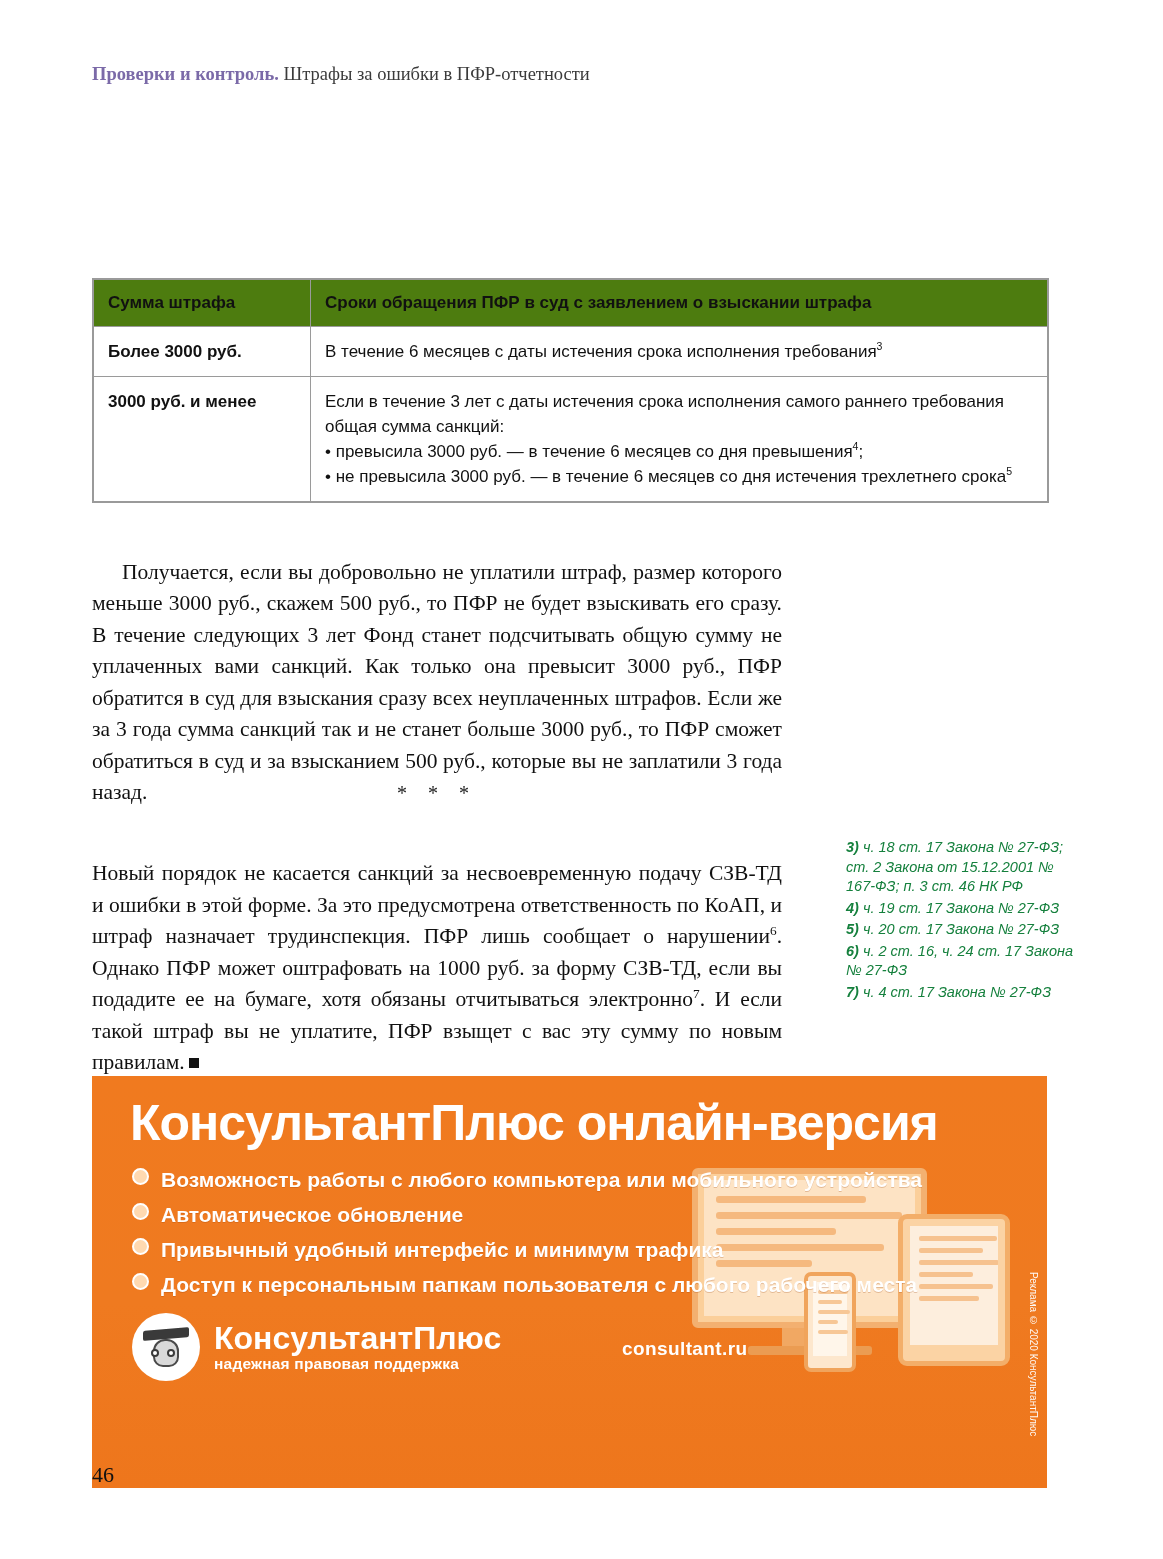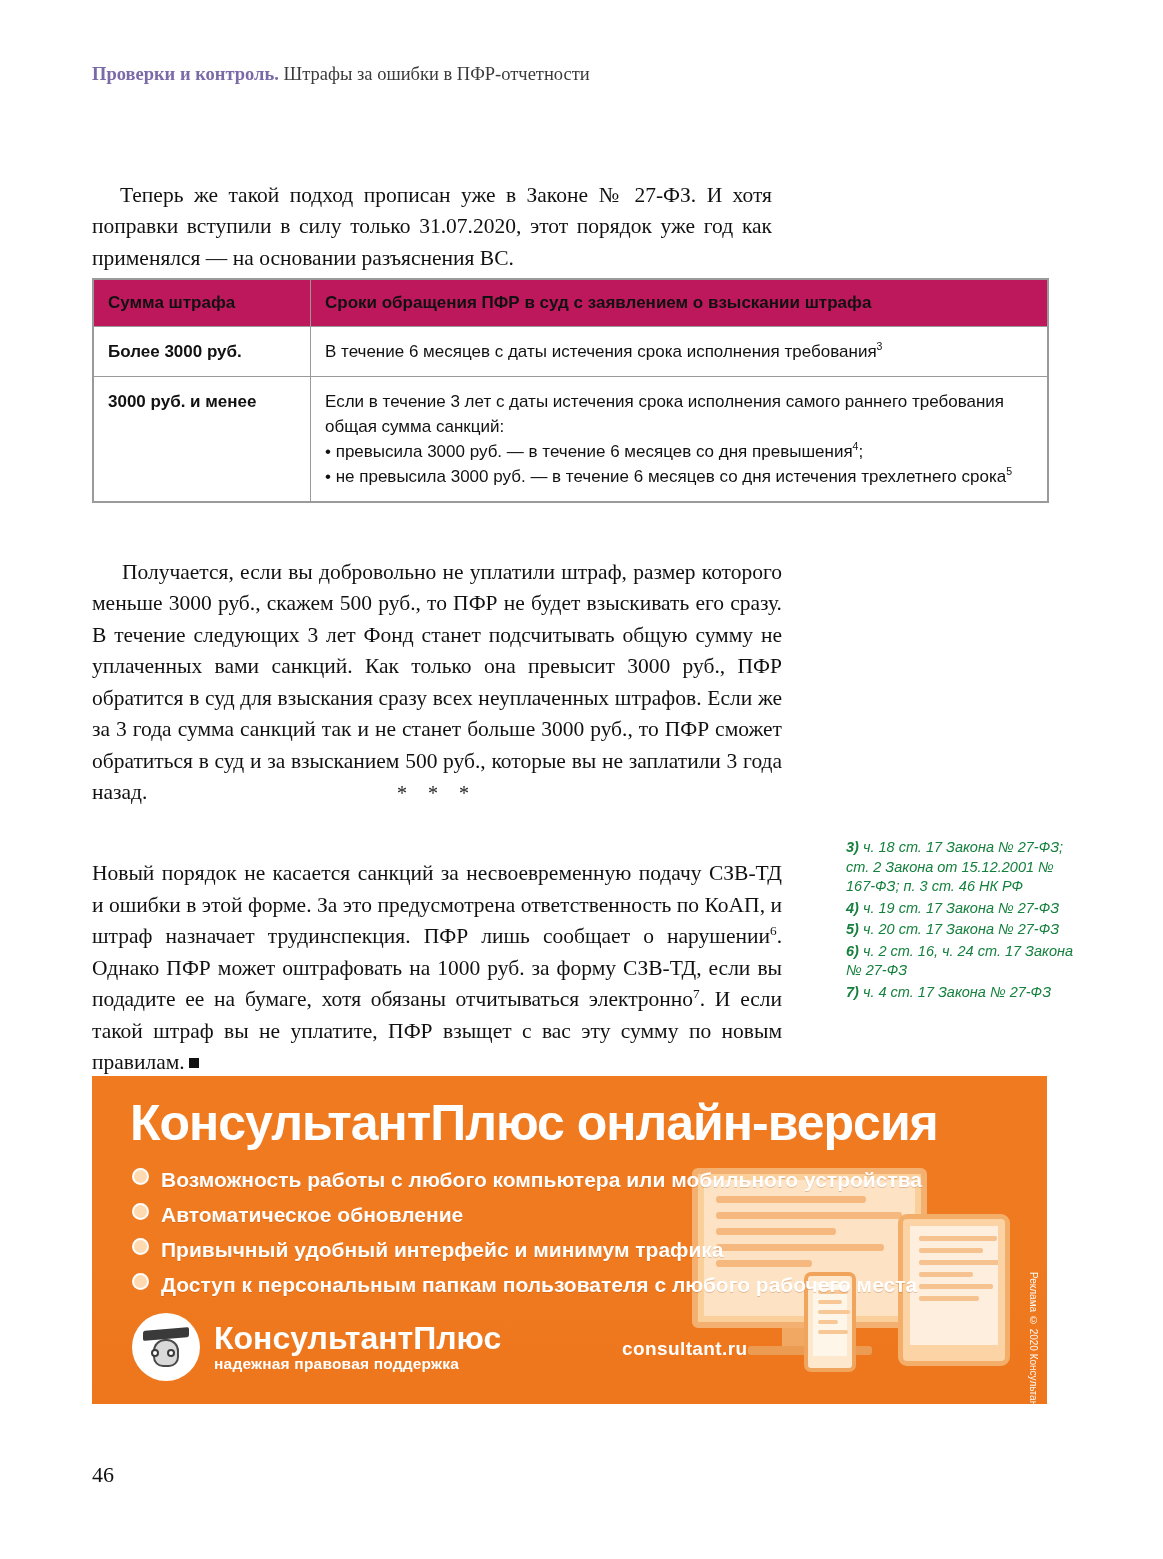--- a/index.html
+++ b/index.html
@@ -98,21 +98,21 @@
     border: 1px solid #9a9a9a;
     border-collapse: collapse;
   }
   table.fine {
     width: 100%;
     border-collapse: collapse;
     font-family: "Liberation Sans", sans-serif;
     font-size: 17px;
   }
   table.fine th {
-    background: #be185d;
+    background: #4d7c0f;
     border: 1px solid #9a9a9a;
     font-weight: bold;
     padding: 13px 14px;
     text-align: left;
     color: #111;
     font-size: 17px;
   }
   table.fine th.col-sum { width: 188px; }
   table.fine td {
     border: 1px solid #9a9a9a;
@@ -142,21 +142,21 @@
   }
   .footnotes .fn { margin-bottom: 2px; }
   .footnotes .fn b { font-weight: bold; }
 
   
   .ad {
     position: absolute;
     left: 92px;
     top: 1076px;
     width: 955px;
-    height: 328px;
+    height: 412px;
     background: linear-gradient(180deg, #f07a1f 0%, #ef7a20 55%, #ee761c 100%);
     overflow: hidden;
     font-family: "Liberation Sans", sans-serif;
   }
   .ad-title {
     position: absolute;
     left: 38px;
     top: 18px;
     font-size: 50px;
     font-weight: bold;
@@ -382,21 +382,20 @@
 </head>
 <body>
 
 <div class="page">
 
   <div class="running-head">
     <span class="rubric">Проверки и контроль.</span>
     <span class="subject">Штрафы за ошибки в ПФР-отчетности</span>
   </div>
 
-  <p class="para" id="para-intro"><span class="indent"></span><span>Теперь же такой подход  прописан уже в Законе № 27-ФЗ. И хотя поправки вступили в силу только 31.07.2020, этот порядок уже год как применялся — на основании разъяснения ВС.</span></p>
 
   <div class="table-wrap">
     <table class="fine">
       <thead>
         <tr>
           <th class="col-sum">Сумма штрафа</th>
           <th>Сроки обращения ПФР в суд с заявлением о взыскании штрафа</th>
         </tr>
       </thead>
       <tbody>

